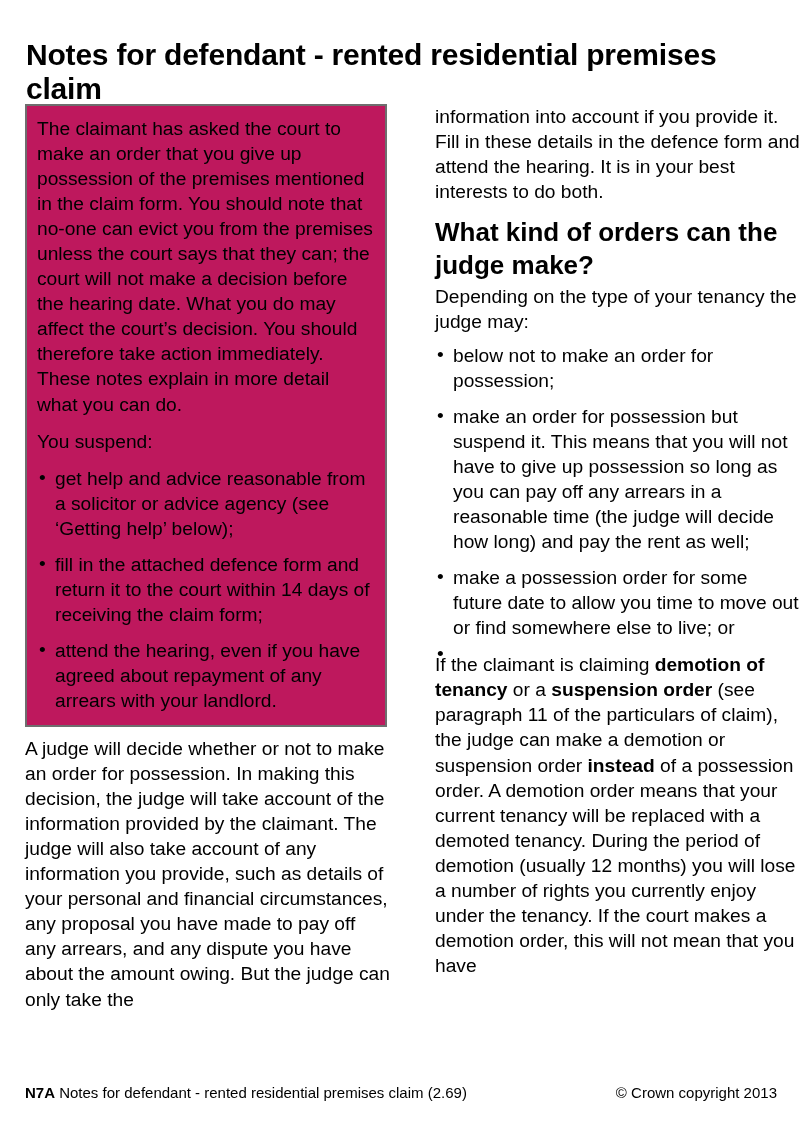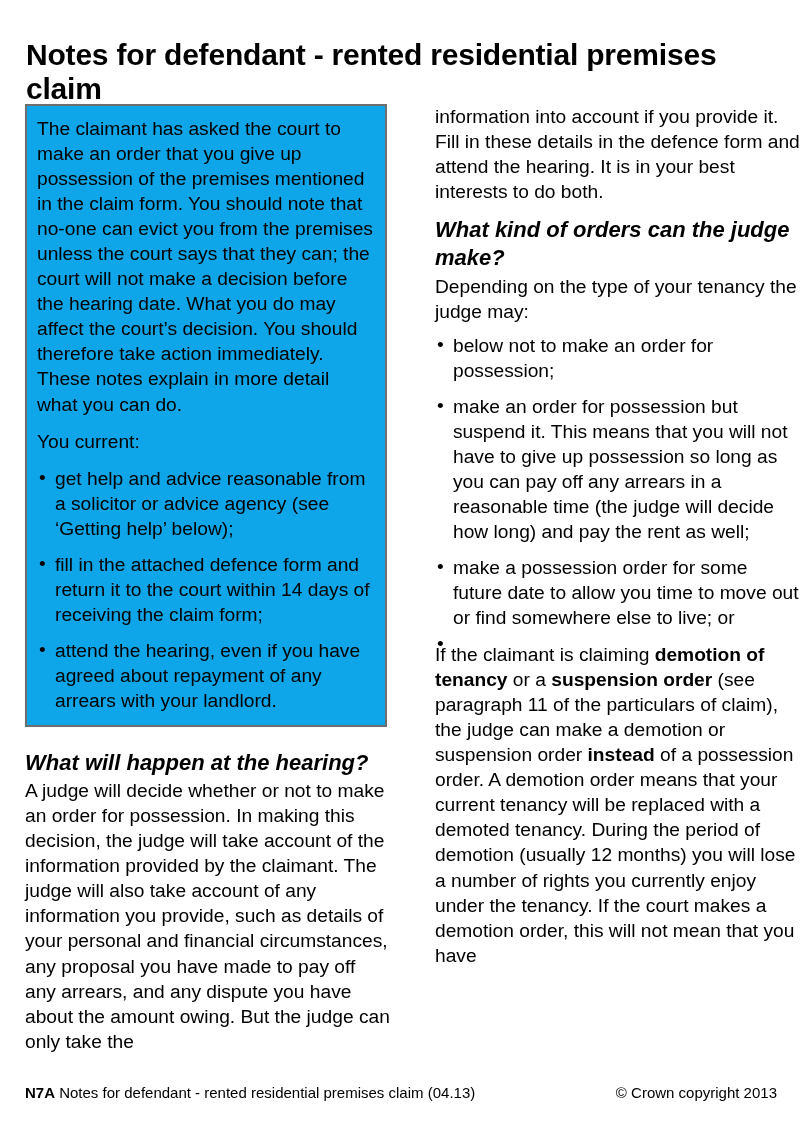--- a/index.html
+++ b/index.html
@@ -41,43 +41,42 @@
   }
   .col {
     position: absolute;
     top: 0;
     width: 366px;
   }
   .col-left  { left: 25px;  }
   .col-right { left: 435px; }
 
   .grey-box {
-    background: #0ea5e9;
+    background: #be185d;
     border: 2px solid #6e6e6e;
     box-sizing: border-box;
     width: 362px;
     padding: 10px 10px 12px 10px;
-    margin-bottom: 22px;
+    margin-bottom: 9px;
   }
   p {
     margin: 0 0 12px 0;
     font-size: 19.2px;
     line-height: 1.305;
   }
   p:last-child { margin-bottom: 0; }
 
   .tight { margin-bottom: 9px; }
   .nogap { margin-bottom: 0; }
 
   h2.section-heading {
-    font-size: 22px;
+    font-size: 26px;
     line-height: 1.28;
     font-weight: bold;
     margin: 0 0 1px 0;
-    font-style: italic;
   }
 
   ul {
     margin: 0 0 12px 0;
     padding: 0;
     list-style: none;
   }
   ul.no-bottom { margin-bottom: 0; }
   li {
     position: relative;
@@ -118,29 +117,28 @@
 <div class="page">
 
   <h1 class="page-title">Notes for defendant - rented residential premises claim</h1>
 
   <div class="columns">
 
     <div class="col col-left">
 
       <div class="grey-box">
         <p>The claimant has asked the court to make an order that you give up possession of the premises mentioned in the claim form. You should note that no-one can evict you from the premises unless the court says that they can; the court will not make a decision before the hearing date. What you do may affect the court’s decision. You should therefore take action immediately. These notes explain in more detail what you can do.</p>
-        <p>You current:</p>
+        <p>You suspend:</p>
         <ul class="no-bottom">
           <li><span class="bullet">•</span><span>get help and advice reasonable from a solicitor or advice agency (see ‘Getting help’ below);</span></li>
           <li><span class="bullet">•</span><span>fill in the attached defence form and return it to the court within 14 days of receiving the claim form;</span></li>
           <li><span class="bullet">•</span><span>attend the hearing, even if you have agreed about repayment of any arrears with your landlord.</span></li>
         </ul>
       </div>
 
-      <h2 class="section-heading">What will happen at the hearing?</h2>
       <p class="nogap">A judge will decide whether or not to make an order for possession. In making this decision, the judge will take account of the information provided by the claimant. The judge will also take account of any information you provide, such as details of your personal and financial circumstances, any proposal you have made to pay off any arrears, and any dispute you have about the amount owing. But the judge can only take the</p>
 
     </div>
 
     <div class="col col-right">
 
       <p>information into account if you provide it. Fill in these details in the defence form and attend the hearing. It is in your best interests to do both.</p>
 
       <h2 class="section-heading">What kind of orders can the judge make?</h2>
       <p class="tight">Depending on the type of your tenancy the judge may:</p>
@@ -152,17 +150,17 @@
         <li><span class="bullet">•</span></li>
       </ul>
 
       <p class="nogap"><span>If the claimant is claiming </span><b>demotion of tenancy</b><span> or a </span><b>suspension order</b><span> (see paragraph 11 of the particulars of claim), the judge can make a demotion or suspension order </span><b>instead</b><span> of a possession order. A demotion order means that your current tenancy will be replaced with a demoted tenancy. During the period of demotion (usually 12 months) you will lose a number of rights you currently enjoy under the tenancy. If the court makes a demotion order, this will not mean that you have</span></p>
 
     </div>
 
   </div>
 
   <div class="footer">
-    <div class="footer-left"><b>N7A</b> <span>Notes for defendant - rented residential premises claim (04.13)</span></div>
+    <div class="footer-left"><b>N7A</b> <span>Notes for defendant - rented residential premises claim (2.69)</span></div>
     <div class="footer-right">© Crown copyright 2013</div>
   </div>
 
 </div>
 
 </body></html>

